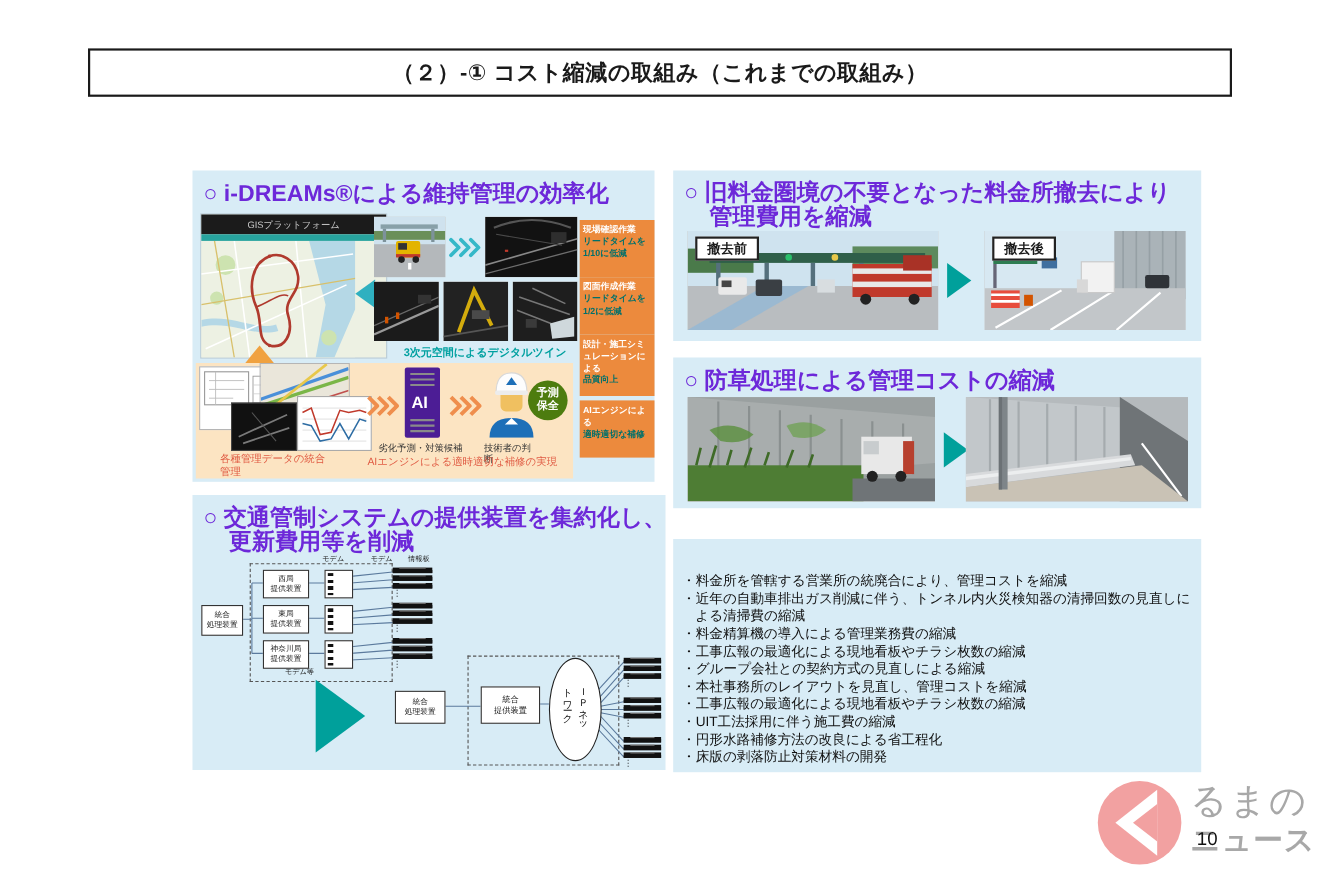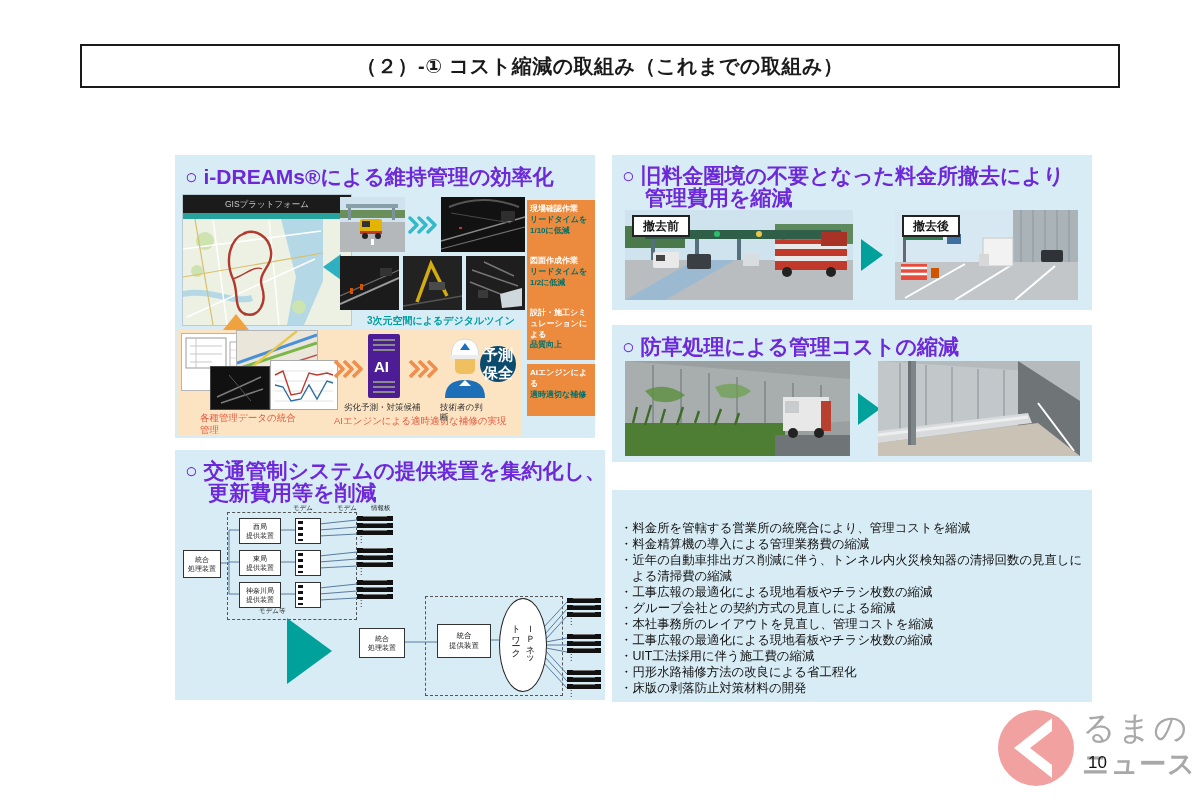--- a/index.html
+++ b/index.html
@@ -37,22 +37,22 @@
   .barg{position:absolute;z-index:2;}
   .bar{width:36px;height:5px;background:#111;margin-bottom:2px;
        background-image:linear-gradient(to bottom,rgba(0,0,0,0) 0 2px,#111 2px 5px);}
   .bar::after{content:"";display:block;height:1px;background:#777;margin:2px 6px 0 6px;}
   .dots{font-size:8px;line-height:6px;color:#111;letter-spacing:0;}
   .tlabel{position:absolute;font-size:6.5px;color:#222;white-space:nowrap;z-index:2;}
   .other-li{font-size:12.4px;line-height:16px;color:#111;padding-left:12px;text-indent:-12px;}
   .gis-hd{background:#1b1b1b;color:#c8c8c8;font-size:8.5px;text-align:center;line-height:18px;height:18px;}
   .gis-tb{background:#27a39e;height:6px;}
   .aiov{position:absolute;color:#fff;font-weight:bold;font-size:15px;z-index:2;}
-  .circle-o{position:absolute;background:#0c4a6e;border-radius:50%;color:#fff;font-weight:bold;
-            font-size:15px;line-height:1.2;text-align:center;display:flex;flex-direction:column;
+  .circle-o{position:absolute;background:#4d7c0f;border-radius:50%;color:#fff;font-weight:bold;
+            font-size:10px;line-height:1.2;text-align:center;display:flex;flex-direction:column;
             justify-content:center;}
   .vtext{writing-mode:vertical-rl;font-size:9px;letter-spacing:1px;color:#111;line-height:1.6;}
 </style>
 </head>
 <body>
 
 <div class="abs" style="left:80px;top:44px;width:1036px;height:40px;border:2px solid #1a1a1a;background:#fff;
             display:flex;align-items:center;justify-content:center;">
   <div style="font-size:20px;font-weight:bold;letter-spacing:0.5px;">（２）-① コスト縮減の取組み（これまでの取組み）</div>
 </div>
@@ -430,22 +430,22 @@
     <div class="bar" style="width:34px;"></div>
       <div class="bar" style="width:34px;"></div>
       <div class="bar" style="width:34px;"></div>
       <div class="dots">⋮</div>
   </div>
 </div>
 
 <div class="panel" style="left:612px;top:490px;width:480px;height:212px;">
   <div class="abs" style="left:8px;top:30px;width:464px;">
     <div class="other-li">・料金所を管轄する営業所の統廃合により、管理コストを縮減</div>
+    <div class="other-li">・近年の自動車排出ガス削減に伴う、トンネル内火災検知器の清掃回数の見直しによる清掃費の縮減</div>
     <div class="other-li">・料金精算機の導入による管理業務費の縮減</div>
-    <div class="other-li">・近年の自動車排出ガス削減に伴う、トンネル内火災検知器の清掃回数の見直しによる清掃費の縮減</div>
     <div class="other-li">・工事広報の最適化による現地看板やチラシ枚数の縮減</div>
     <div class="other-li">・グループ会社との契約方式の見直しによる縮減</div>
     <div class="other-li">・本社事務所のレイアウトを見直し、管理コストを縮減</div>
     <div class="other-li">・工事広報の最適化による現地看板やチラシ枚数の縮減</div>
     <div class="other-li">・UIT工法採用に伴う施工費の縮減</div>
     <div class="other-li">・円形水路補修方法の改良による省工程化</div>
     <div class="other-li">・床版の剥落防止対策材料の開発</div>
   </div>
 </div>
 

